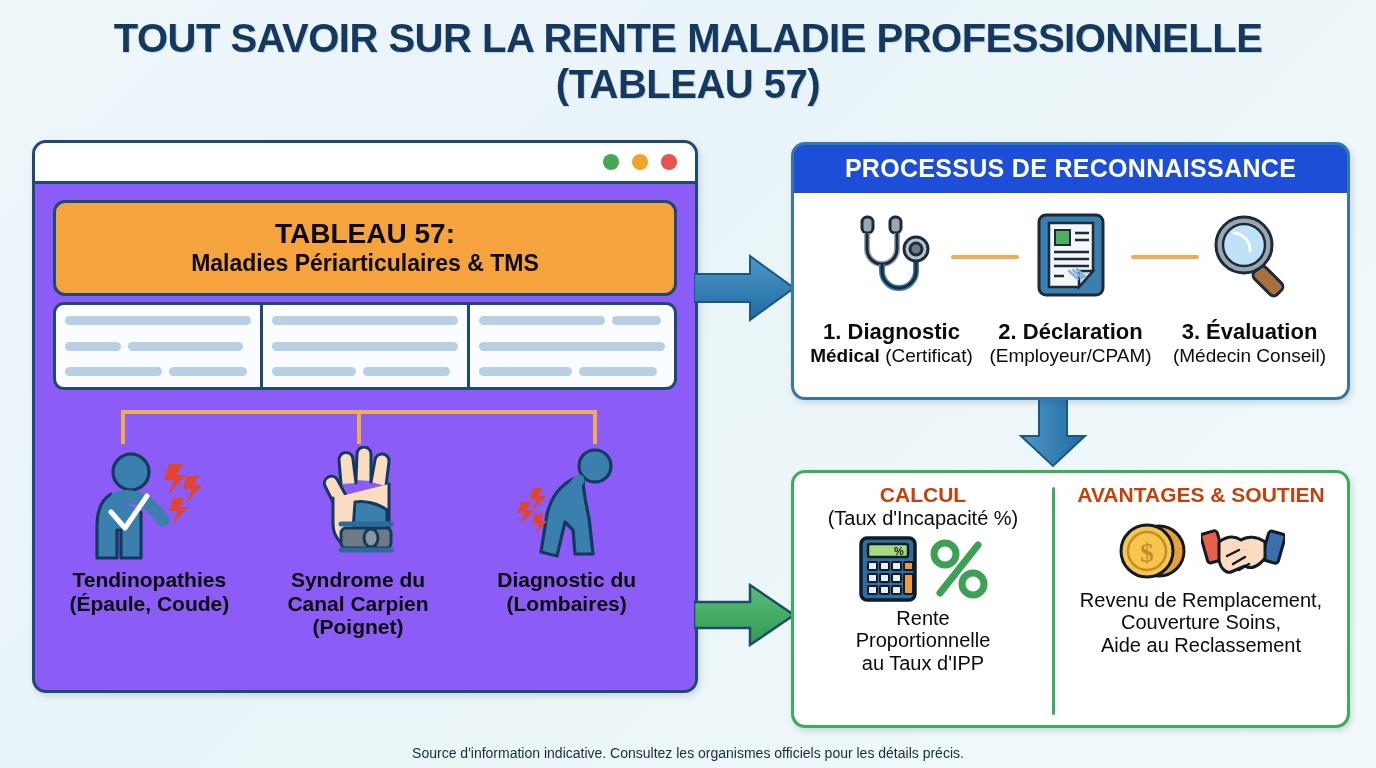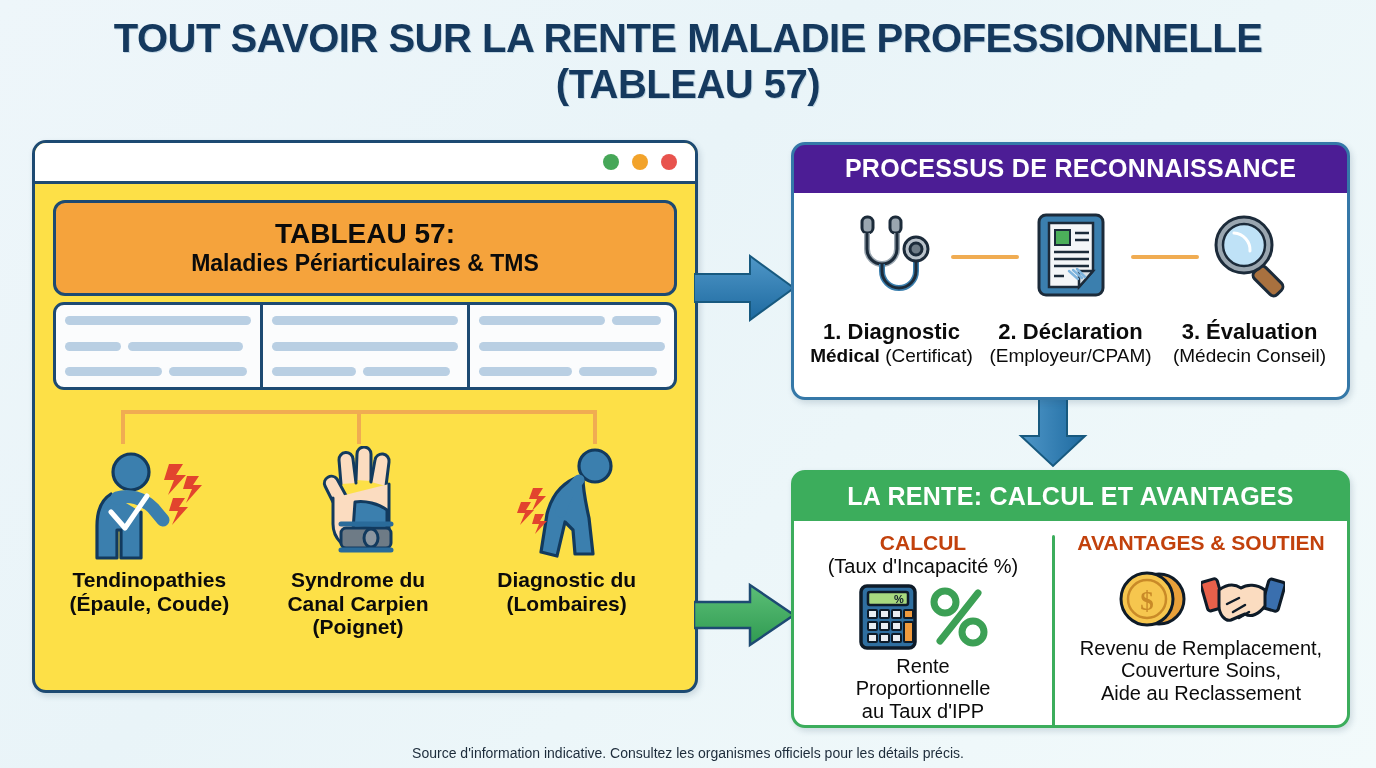--- a/index.html
+++ b/index.html
@@ -18,21 +18,21 @@
     font-size: 40px; font-weight: 700; letter-spacing: -0.5px;
     color: #15395e; line-height: 1.14;
     text-shadow: 1px 1px 0 rgba(120,160,190,.35);
   }
   .title .l2 { display: block; }
 
   
   .browser {
     position: absolute; left: 32px; top: 140px;
     width: 666px; height: 553px;
-    background: #fde047;
+    background: #8b5cf6;
     border: 3px solid #1d4a72;
     border-radius: 14px;
     box-shadow: 2px 3px 6px rgba(40,70,100,.18);
     overflow: hidden;
   }
   .browser-bar {
     position: relative; height: 41px;
     background: #ffffff;
     border-bottom: 3px solid #1d4a72;
   }
@@ -88,21 +88,21 @@
   }
   .panel-head {
     text-align: center; color: #ffffff;
     font-size: 25px; font-weight: 700; letter-spacing: .3px;
     padding: 9px 0 10px 0;
   }
   .panel-body { background: #ffffff; }
 
   #panel-process { left: 791px; top: 142px; width: 559px; height: 258px;
                    border: 3px solid #3578a8; background: #3578a8; }
-  #panel-process .panel-head { background: #4c1d95; }
+  #panel-process .panel-head { background: #1d4ed8; }
   #panel-process .panel-body { height: 100%; border-radius: 0 0 11px 11px; }
 
   .steps { position: relative; display: flex; padding: 14px 8px 0 8px; }
   .step { flex: 1; text-align: center; }
   .step .glyph { height: 96px; display: flex; align-items: center; justify-content: center; }
   .step .lbl1 { font-size: 22px; font-weight: 700; color: #0b0b0b; margin-top: 16px; }
   .step .lbl2 { font-size: 19px; color: #0b0b0b; }
   .step .lbl2 b { font-weight: 700; }
   .connector {
     position: absolute; height: 4px; background: #f0ac52; border-radius: 2px; top: 62px;
@@ -364,21 +364,20 @@
           </div>
           <div class="lbl1">3. Évaluation</div>
           <div class="lbl2">(Médecin Conseil)</div>
         </div>
 
       </div>
     </div>
   </div>
 
   <div class="panel" id="panel-rente">
-    <div class="panel-head">LA RENTE: CALCUL ET AVANTAGES</div>
     <div class="panel-body">
 
       <div class="half left-half">
         <div class="h-title">CALCUL</div>
         <div class="h-sub">(Taux d'Incapacité %)</div>
         <div class="h-glyphs">
           <svg width="60" height="68" viewBox="0 0 60 68">
             <rect x="3" y="3" width="54" height="62" rx="6" fill="#2f6fa0" stroke="#0e1b28" stroke-width="3.5"></rect>
             <rect x="10" y="9" width="40" height="13" rx="2" fill="#a7d97f" stroke="#0e1b28" stroke-width="2.5"></rect>
             <text x="41" y="20" font-size="11" font-weight="700" fill="#0e1b28" font-family="'Liberation Sans',sans-serif" text-anchor="middle">%</text>

